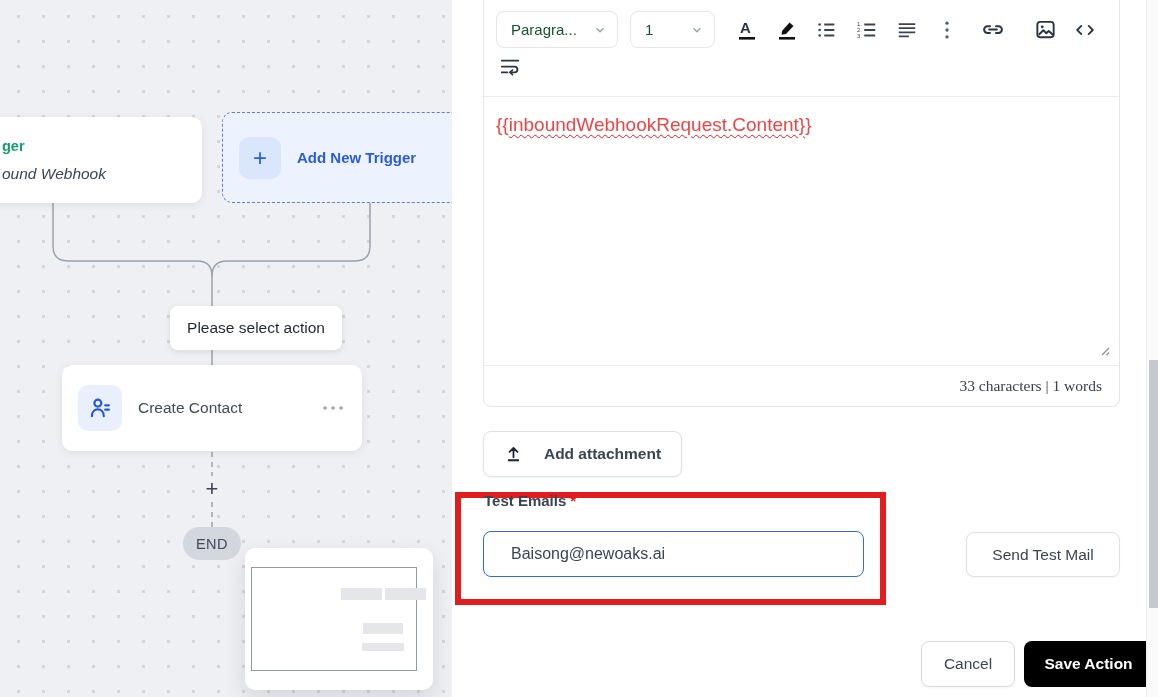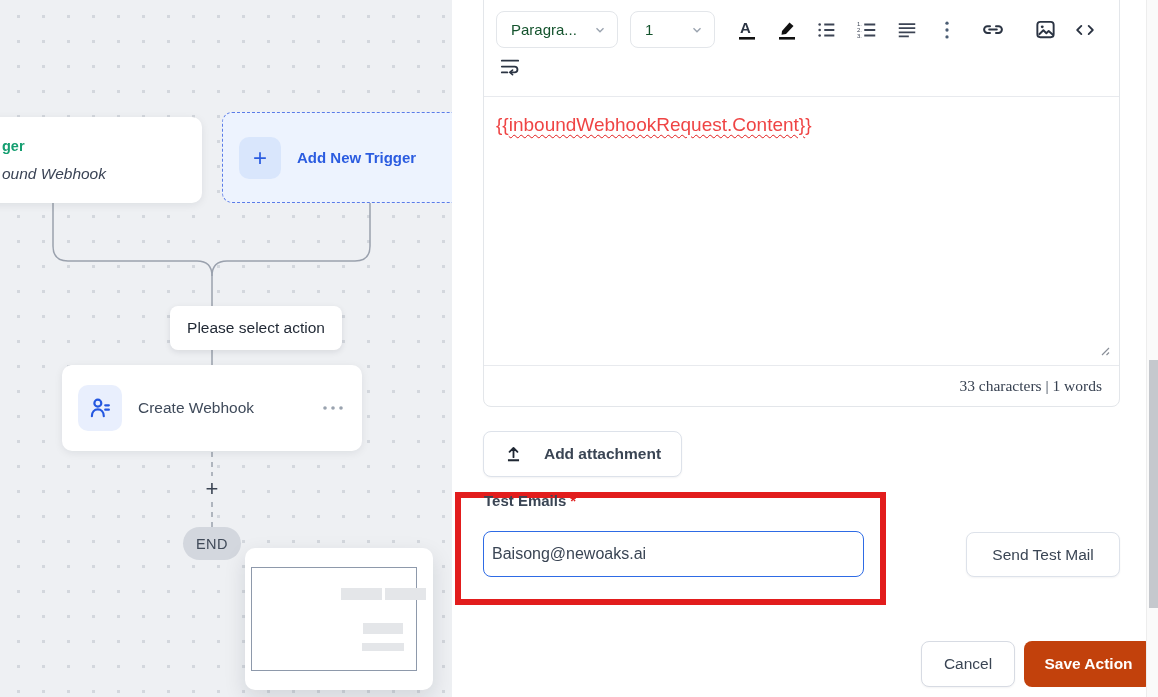--- a/index.html
+++ b/index.html
@@ -70,26 +70,26 @@
   .btn { display:flex; align-items:center; justify-content:center; background:#fff;
     border:1px solid #dde2ea; border-radius:8px; color:#3a4554; font-size:15.5px; font-weight:500;
     cursor:pointer; box-shadow:0 1px 2px rgba(16,24,40,.05); }
   .attach-btn { position:absolute; left:31px; top:431px; width:199px; height:46px; gap:21px; font-weight:600; }
 
   .annotation { position:absolute; left:3px; top:492px; width:431px; height:113px;
     border:6px solid #e21d1d; pointer-events:none; }
   .field-label { position:absolute; left:32px; top:492px; font-size:15px; font-weight:600; color:#3a4554; }
   .req { color:#e02020; margin-left:4px; }
   .email-input { position:absolute; left:31px; top:531px; width:381px; height:46px;
-    border:1.5px solid #2e6be5; border-radius:8px; padding:0 8px; font-size:16px; color:#3a4554;
+    border:1.5px solid #2e6be5; border-radius:8px; padding:0 27px; font-size:16px; color:#3a4554;
     font-family:"Liberation Sans","DejaVu Sans",sans-serif; outline:none; background:#fff; }
   .send-test-btn { position:absolute; left:514px; top:532px; width:154px; height:45px; }
   .cancel-btn { position:absolute; left:469px; top:641px; width:94px; height:46px; border-color:#d7dbe3; }
   .save-btn { position:absolute; left:572px; top:641px; width:129px; height:46px;
-    background:#c2410c; border:none; border-radius:8px; color:#fff; font-size:15.5px; font-weight:700;
+    background:#000000; border:none; border-radius:8px; color:#fff; font-size:15.5px; font-weight:700;
     display:flex; align-items:center; justify-content:center; cursor:pointer; }
 
   .scrollbar { position:absolute; left:694px; top:0; width:12px; height:697px; background:#fafafa; border-left:1px solid #ededed; }
   .scroll-thumb { position:absolute; left:1.5px; top:360px; width:9px; height:248px; background:#c5c8cd; cursor:grab; }
 
   svg { display:block; }
 </style>
 </head>
 <body>
 
@@ -116,21 +116,21 @@
     <div class="action-prompt">Please select action</div>
 
     <div class="node-card create-contact">
       <div class="cc-icon-chip">
         <svg width="26" height="26" viewBox="0 0 24 24" fill="none" stroke="#2457e0" stroke-width="2" stroke-linecap="round" stroke-linejoin="round">
           <circle cx="10" cy="7.5" r="3.2"></circle>
           <path d="M4.5,19.5 c0,-4 2.4,-6.2 5.5,-6.2 c3.1,0 5.5,2.2 5.5,6.2"></path>
           <path d="M16.8,9.5 h3.4 M16.8,13.5 h3.4"></path>
         </svg>
       </div>
-      <div class="cc-label">Create Webhook</div>
+      <div class="cc-label">Create Contact</div>
       <svg width="22" height="6" viewBox="0 0 22 6" style="cursor:pointer;">
         <circle cx="3" cy="3" r="1.8" fill="#9aa3af"></circle>
           <circle cx="11" cy="3" r="1.8" fill="#9aa3af"></circle>
           <circle cx="19" cy="3" r="1.8" fill="#9aa3af"></circle>
       </svg>
     </div>
 
     <div class="plus-step">+</div>
 
     <div class="end-pill">END</div>

